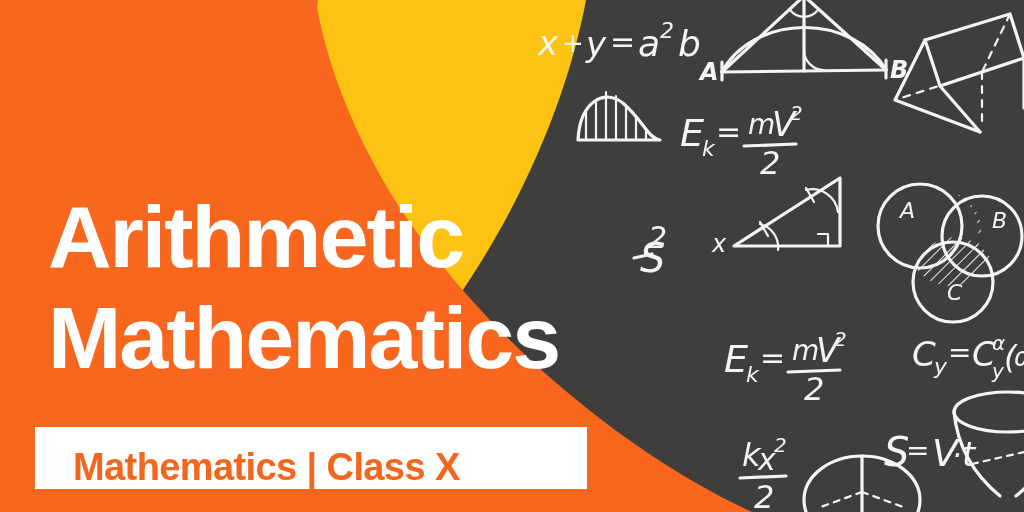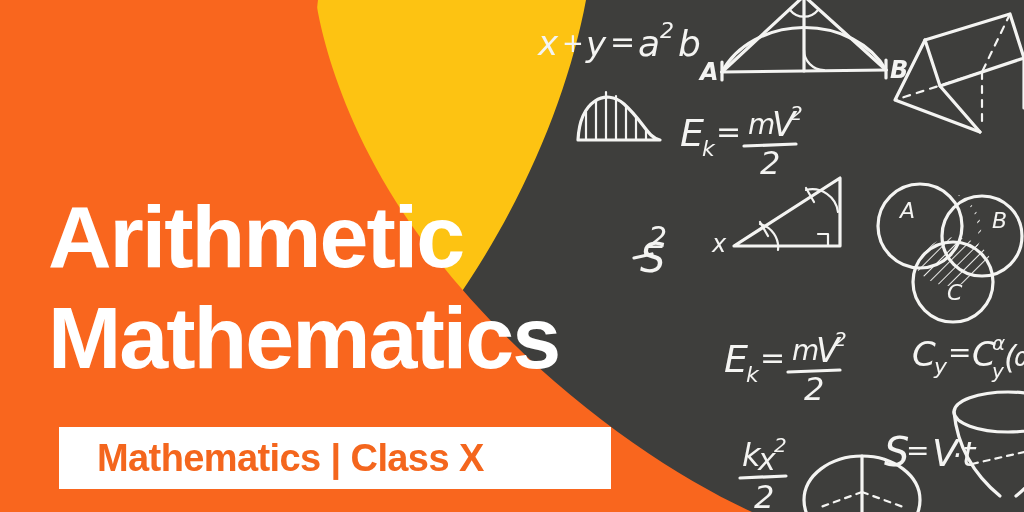--- a/index.html
+++ b/index.html
@@ -75,22 +75,21 @@
   }
 
   #subtitle-box {
     position: absolute;
     left: 35px;
     top: 427px;
     width: 552px;
     height: 62px;
     background: #ffffff;
     display: flex;
-    align-items: center;
-    margin-left: 24px;
+    align-items: flex-end;
   }
   #subtitle-text {
     color: #f4661d;
     font-family: "Liberation Sans", sans-serif;
     font-weight: bold;
     font-size: 38px;
     letter-spacing: -0.6px;
     padding-left: 38px;
     white-space: nowrap;
   }

